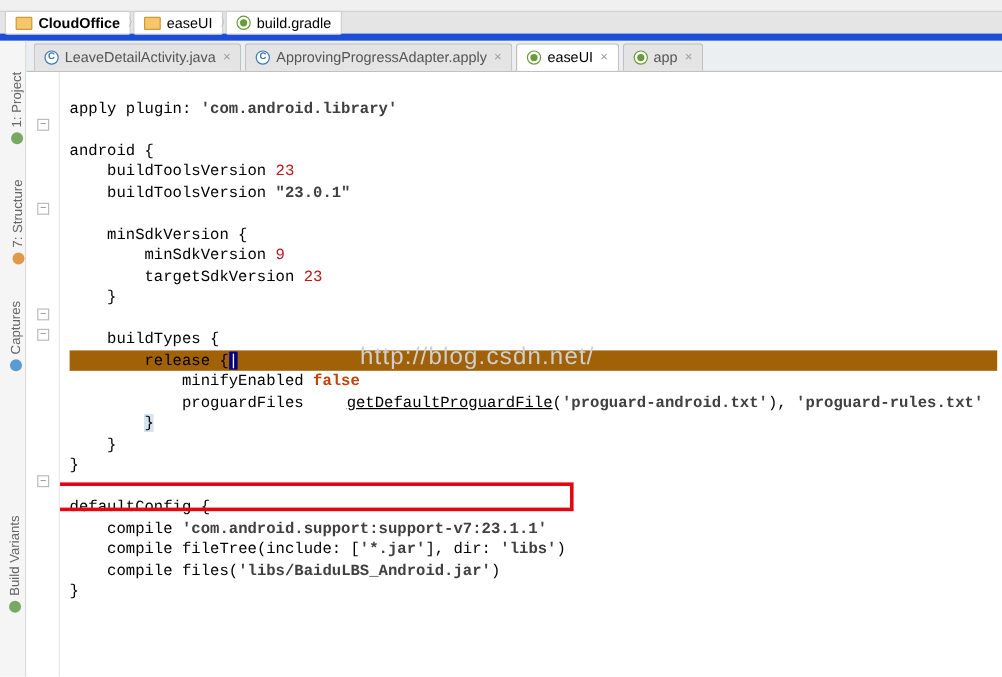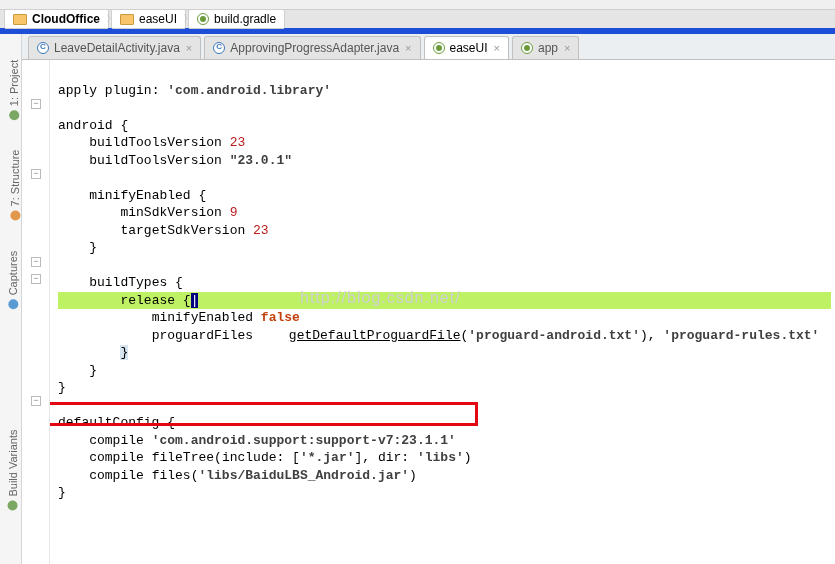--- a/index.html
+++ b/index.html
@@ -31,24 +31,24 @@
   .tab.active { background:#fff; color:#000; }
   .tab .close { margin-left:6px; color:#999; font-size:11px; }
   .editor { flex:1; display:flex; background:#fff; font-family: Consolas, "Courier New", monospace; font-size:13px; line-height:17.5px; }
   .gutter-col { width:28px; background:#fff; border-right:1px solid #e8e8e8; position:relative; }
   .fold { position:absolute; left:9px; width:10px; height:10px; border:1px solid #bbb; background:#fff; font-size:9px; line-height:8px; text-align:center; color:#888; }
   .code { flex:1; padding:4px 4px 4px 8px; white-space:pre; position:relative; overflow:hidden; }
   .kw { color:#c2410c; font-weight:bold; }
   .str { color:#404040; font-weight:bold; }
   .num { color:#b91c1c; }
   .fn { color:#000; text-decoration:underline;margin-left:28px; }
-  .hl-line { background:#bef264; display:inline-block; width:100%; }
+  .hl-line { background:#a16207; display:inline-block; width:100%; }
   .brace-hl { background:#d6e4f0; }
   .red-box { position:absolute; border:3px solid #e30613; }
-  .watermark { position:absolute; color:#cfcfcf; font-family:sans-serif; font-size:16px; pointer-events:none; letter-spacing:1px; }
+  .watermark { position:absolute; color:#cfcfcf; font-family:sans-serif; font-size:20px; pointer-events:none; letter-spacing:1px; }
   .fn2 { color:#000000; }
 </style>
 </head>
 <body>
 
 <div class="toolbar-top"></div>
 
 <div class="breadcrumb-bar">
   <div class="crumb">
     <span class="folder-icon"></span>
@@ -87,21 +87,21 @@
 
   <div class="editor-wrap">
     <div class="tab-bar">
       <div class="tab">
         <span class="java-icon"></span>
         <span>LeaveDetailActivity.java</span>
         <span class="close">×</span>
       </div>
       <div class="tab">
         <span class="java-icon"></span>
-        <span>ApprovingProgressAdapter.java</span>
+        <span>ApprovingProgressAdapter.apply</span>
         <span class="close">×</span>
       </div>
       <div class="tab active">
         <span class="gradle-icon"></span>
         <span>easeUI</span>
         <span class="close">×</span>
       </div>
       <div class="tab">
         <span class="gradle-icon"></span>
         <span>app</span>
@@ -117,21 +117,21 @@
         <div class="fold" style="top:214px">−</div>
         <div class="fold" style="top:336px">−</div>
       </div>
       <div class="code">
 <span>apply</span> <span class="fn2">plugin</span>: <span class="str">'com.android.library'</span>
 
 <span>android {</span>
     <span>buildToolsVersion</span> <span class="num">23</span>
     <span>buildToolsVersion</span> <span class="str">"23.0.1"</span>
 
-    <span>minifyEnabled {</span>
+    <span>minSdkVersion {</span>
         <span>minSdkVersion</span> <span class="num">9</span>
         <span>targetSdkVersion</span> <span class="num">23</span>
     <span>}</span>
 
     <span>buildTypes {</span>
 <span class="hl-line">        <span>release {</span><span style="background:#000080;color:#fff;">|</span></span>
             <span>minifyEnabled</span> <span class="kw">false</span>
             <span>proguardFiles</span> <span class="fn">getDefaultProguardFile</span>(<span class="str">'proguard-android.txt'</span>), <span class="str">'proguard-rules.txt'</span>
         <span class="brace-hl">}</span>
     <span>}</span>

